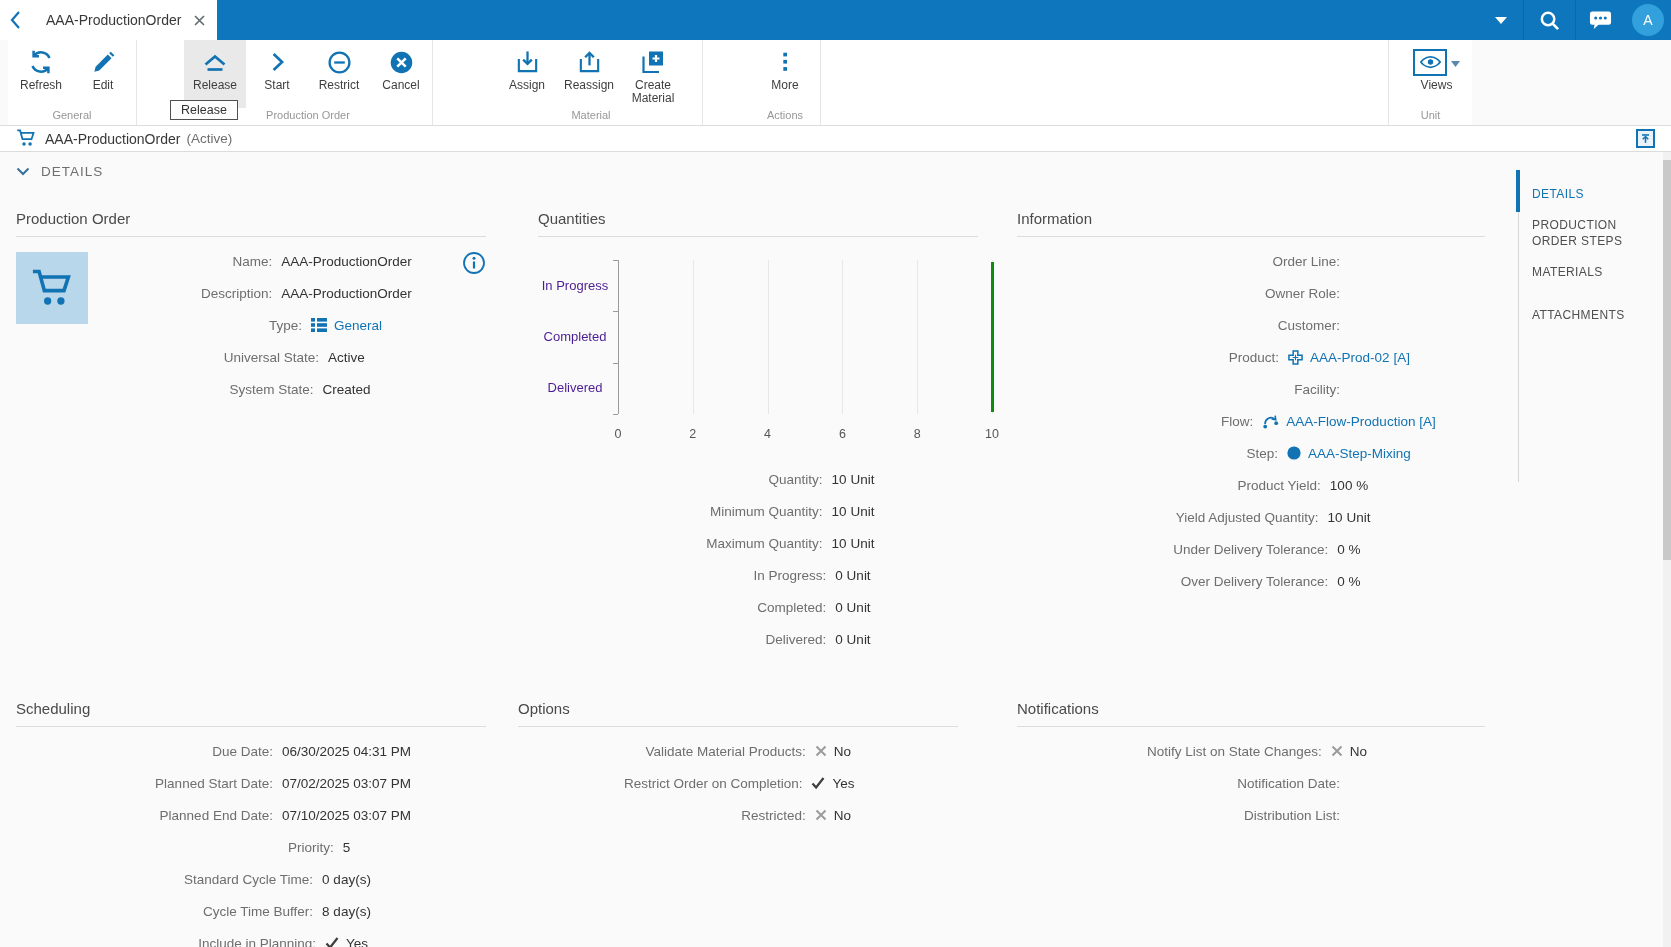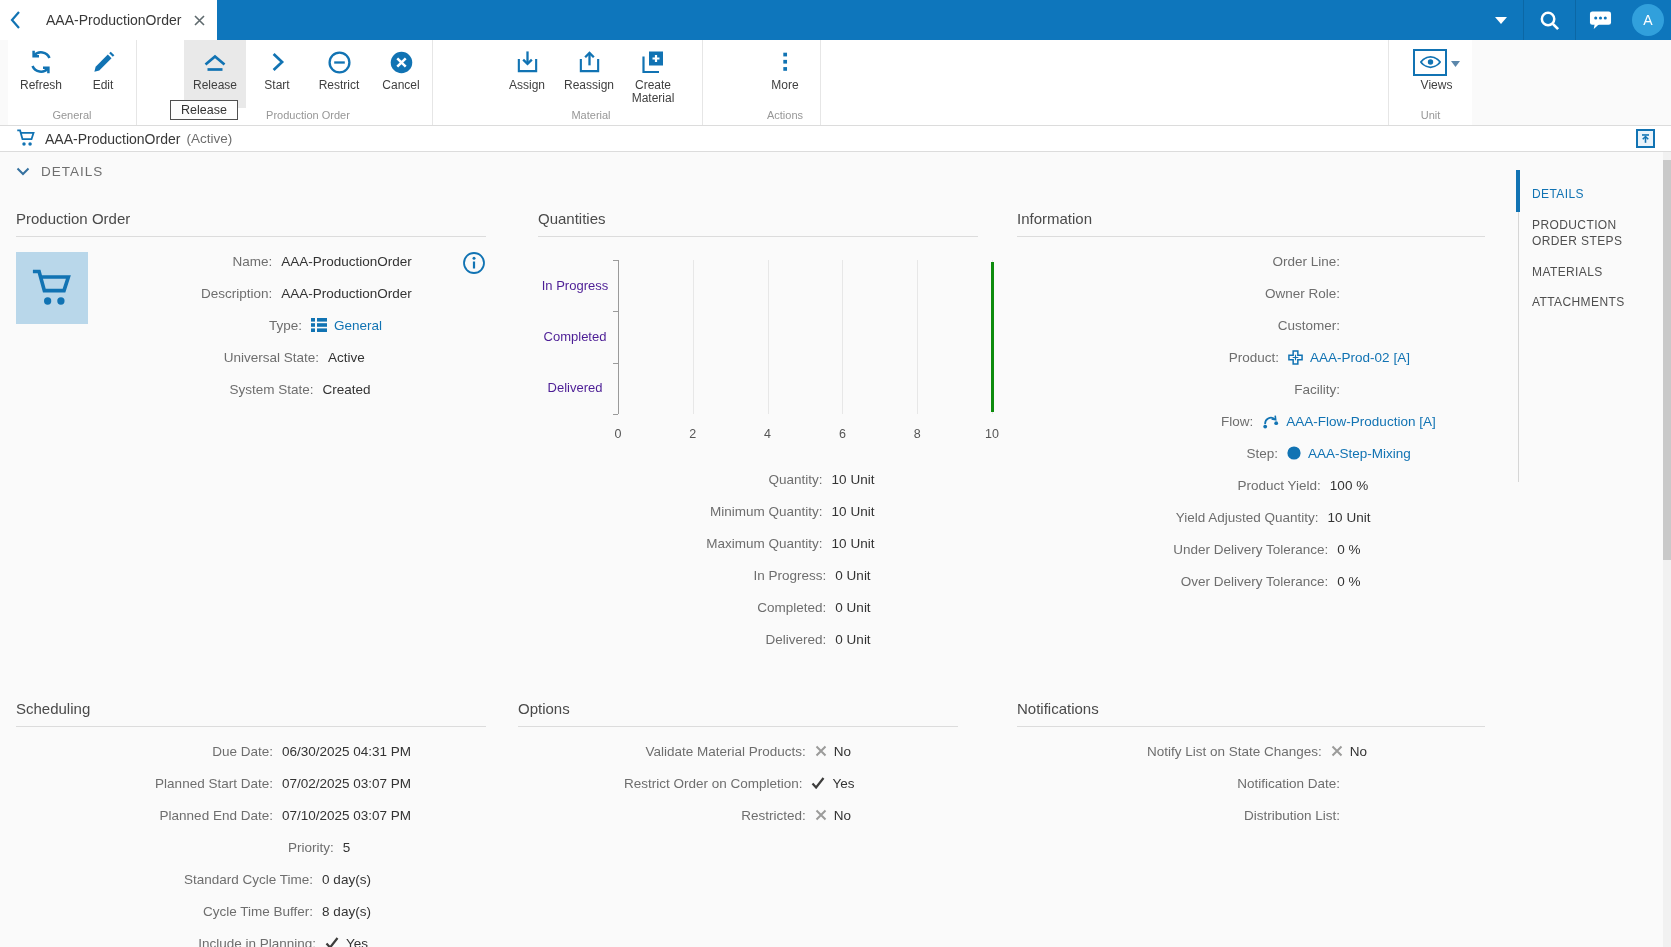--- a/index.html
+++ b/index.html
@@ -71,21 +71,21 @@
   .c-target{width:3px;background:#0e8c0e;}
   
   .navrule{position:absolute;left:1518px;top:18px;width:1px;height:312px;background:#d6d6d6;}
   .navactive{position:absolute;left:1516px;top:18px;width:4px;height:42px;background:#1173b3;}
   .sidenav{position:absolute;left:1532px;top:30px;width:132px;}
   .nav-item{font-size:12px;letter-spacing:.4px;color:#4f4f4f;line-height:16px;cursor:pointer;}
   .nav-item.active{color:#1173b3;}
   .ni-1{margin-top:4px;}
   .ni-2{margin-top:15px;}
   .ni-3{margin-top:15px;}
-  .ni-4{margin-top:14px;}
+  .ni-4{margin-top:27px;}
   
   .vtrack{position:absolute;right:0;top:0;width:8px;height:795px;background:#f1f1f1;}
   .vthumb{position:absolute;right:0;top:8px;width:8px;height:400px;background:#c9c9c9;}
 </style>
 </head>
 <body>
 
 <header class="topbar">
   <div class="tabstrip">
     <span class="back">

